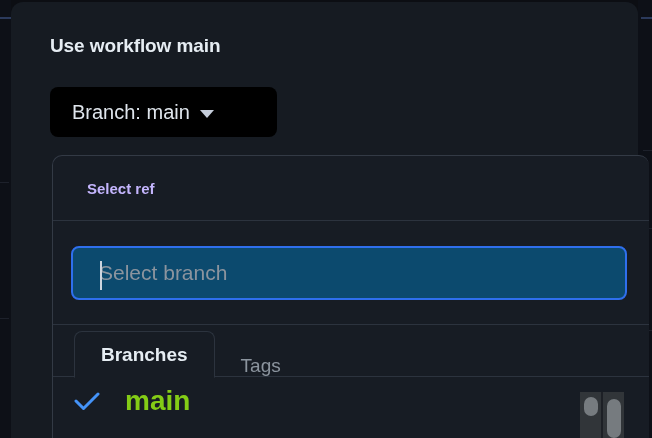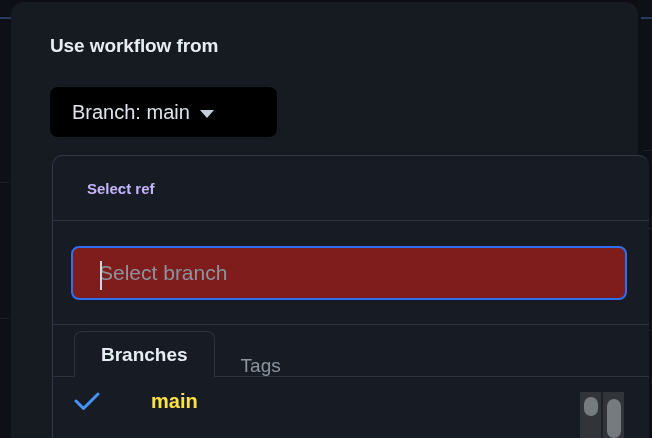--- a/index.html
+++ b/index.html
@@ -120,21 +120,21 @@
   .ref-search-wrap {
     height: 104px;
     display: flex;
     align-items: center;
     padding: 0 22px 0 18px;
     border-bottom: 1px solid #2c333e;
   }
   .ref-search {
     position: relative;
     width: 560px; height: 54px;
-    background: #7f1d1d;
+    background: #0c4a6e;
     border: 2px solid #2f6fed;
     border-radius: 8px;
     display: flex;
     align-items: center;
     padding-left: 26px;
     cursor: text;
   }
   .caret-bar {
     position: absolute;
     left: 27px; top: 13px;
@@ -201,24 +201,23 @@
     cursor: pointer;
   }
   .check-icon {
     width: 28px;
     display: flex;
     justify-content: center;
     margin-right: 24px;
   }
   .check-icon svg { display: block; }
   .ref-list-label {
-    font-size: 20px;
+    font-size: 28px;
     font-weight: bold;
-    color: #fde047;
-    margin-left: 26px;
+    color: #84cc16;
   }
 
   
   .scrollbar {
     position: absolute;
     background: #313539;
   }
   .scrollbar.outer { left: 580px; top: 392px; width: 21px; height: 46px; }
   .scrollbar.inner { left: 603px; top: 392px; width: 21px; height: 46px; }
   .sb-thumb {
@@ -246,21 +245,21 @@
   <div class="edge-rule left"></div>
   <div class="edge-rule right"></div>
   <div class="edge-rule2 l1"></div>
   <div class="edge-rule2 l2"></div>
   <div class="edge-rule2 r1"></div>
   <div class="edge-rule2 r2"></div>
   <div class="edge-rule2 r3"></div>
 
   <div class="dialog">
 
-    <div class="dialog-title">Use workflow from</div>
+    <div class="dialog-title">Use workflow main</div>
 
     <button class="branch-button">
       <span class="branch-button-label">Branch: main</span>
       <span class="caret-down"></span>
     </button>
 
     <div class="ref-popover">
 
       <div class="ref-header">
         <span class="ref-header-title">Select ref</span>

